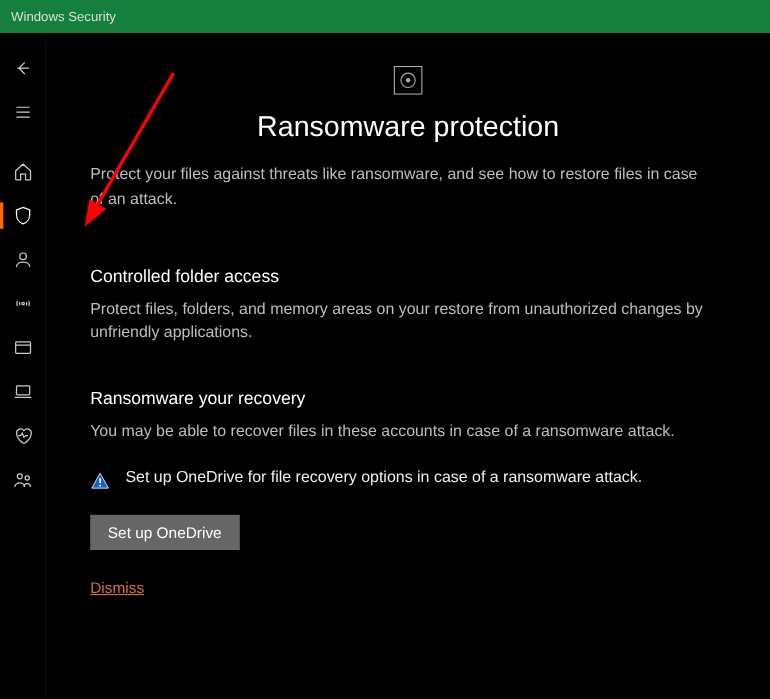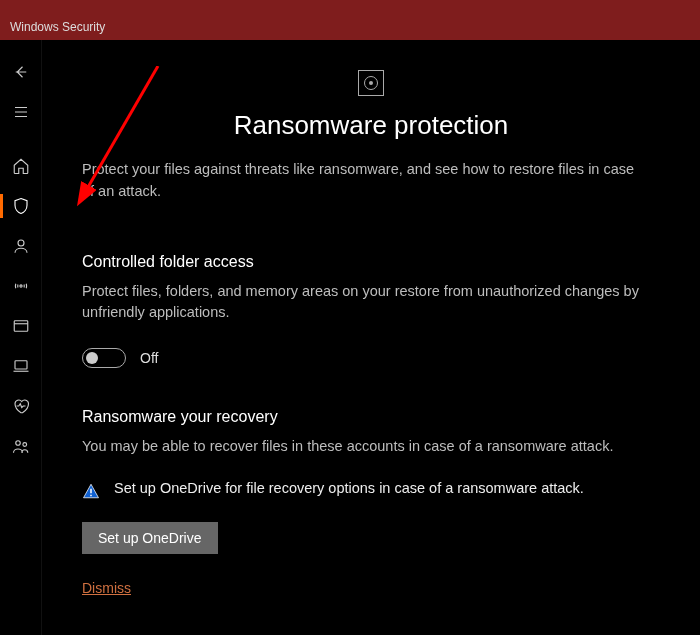--- a/index.html
+++ b/index.html
@@ -8,24 +8,24 @@
     height: 635px;
     background: #000;
     color: #fff;
     font-family: "Segoe UI", sans-serif;
     font-size: 14px;
     overflow: hidden;
     position: relative;
   }
   .titlebar {
     height: 30px;
-    padding: 20px 10px;
+    padding: 8px 10px;
     font-size: 12px;
     color: #ddd;
-    background: #7f1d1d;
+    background: #15803d;
   }
   .app {
     display: flex;
     height: calc(100% - 30px);
   }
   .sidebar {
     width: 42px;
     background: #000;
     border-right: 1px solid #111;
     display: flex;
@@ -228,26 +228,20 @@
             <div style="width:4px;height:4px;background:#aaa;border-radius:50%"></div>
           </div>
       </div>
       <h1>Ransomware protection</h1>
     </div>
     <p class="desc">Protect your files against threats like ransomware, and see how to restore files in case of an attack.</p>
 
     <div class="section">
       <h2>Controlled folder access</h2>
       <p class="desc">Protect files, folders, and memory areas on your restore from unauthorized changes by unfriendly applications.</p>
-      <div class="toggle-row">
-        <div class="toggle">
-          <div class="knob"></div>
-        </div>
-        <span class="toggle-label">Off</span>
-      </div>
     </div>
 
     <div class="section" style="margin-top:40px">
       <h2>Ransomware your recovery</h2>
       <p class="desc">You may be able to recover files in these accounts in case of a ransomware attack.</p>
       <div class="alert-row">
         <svg width="18" height="18" viewBox="0 0 24 24">
           <path d="M12 3 L22 21 L2 21 Z" fill="#1060d0" stroke="#fff" stroke-width="1"></path>
           <rect x="11" y="9" width="2" height="6" fill="#fff"></rect>
           <rect x="11" y="17" width="2" height="2" fill="#fff"></rect>

